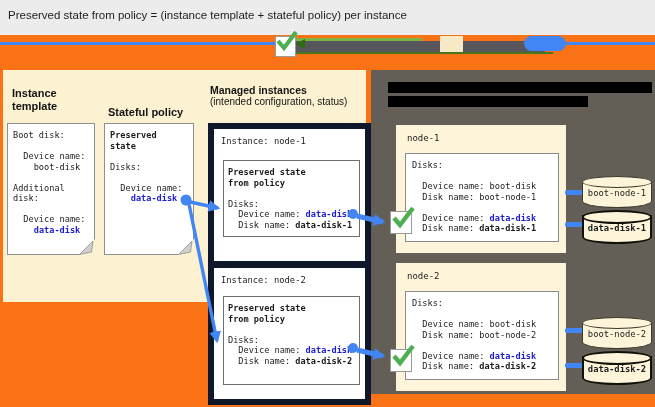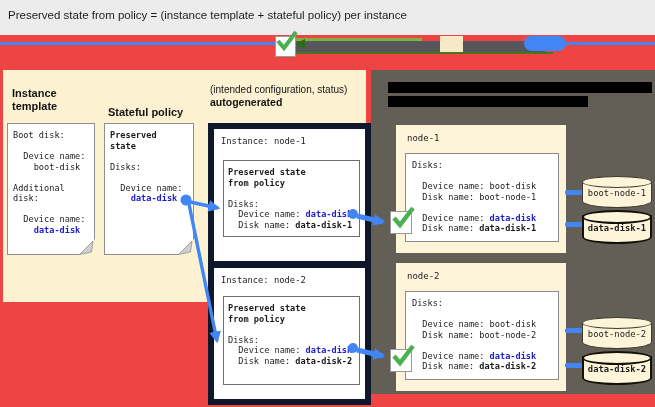--- a/index.html
+++ b/index.html
@@ -1,16 +1,16 @@
 <!DOCTYPE html>
 <html><head>
 <meta charset="utf-8">
 <style>
   html,body { margin:0; padding:0; background:#000; }
-  .canvas { position:relative; width:655px; height:407px; background:#ef4444; overflow:hidden;
+  .canvas { position:relative; width:655px; height:407px; background:#f97316; overflow:hidden;
             font-family:"Liberation Sans", sans-serif; }
 
   
   .titlebar { position:absolute; left:0; top:0; width:655px; height:35px; background:#ececec; }
   .title { position:absolute; left:8px; top:9px; font-size:11.5px; color:#1d1d1d; }
 
   
   .blue-line { position:absolute; height:3px; background:#4285f4; }
   .bl-l { left:0; top:42px; width:277px; }
   .bl-r { left:563px; top:42px; width:92px; }
@@ -116,22 +116,22 @@
       <svg width="24" height="22" viewBox="0 0 24 22">
         <path d="M4 12 L10 19 L22 3" stroke="#4caf50" stroke-width="4.2" fill="none"></path>
       </svg>
     </div>
   </div>
 
   <div class="left-panel">
     <div class="h1 it-h">Instance template</div>
     <div class="h1 sp-h">Stateful policy</div>
     <div class="mi-h">
+      <div class="b">Managed instances</div>
       <div>(intended configuration, status)</div>
-      <div class="b">autogenerated</div>
     </div>
 
     <div class="doc doc1">
       <div class="lines"><div class="tl"><span>Boot disk:</span></div><div class="tl">&nbsp;</div><div class="tl"><span>  Device name:</span></div><div class="tl"><span>    boot-disk</span></div><div class="tl">&nbsp;</div><div class="tl"><span>Additional</span></div><div class="tl"><span>disk:</span></div><div class="tl">&nbsp;</div><div class="tl"><span>  Device name:</span></div><div class="tl"><span>    </span><span class="seg-blue">data-disk</span></div></div>
       <svg class="fold" width="16" height="16" viewBox="0 0 16 16">
         <path d="M0,16 L16,0 L16,16 Z" fill="#fcf2d2"></path>
         <path d="M0.5,15.5 L14,2 L12.5,13 Z" fill="#cfcfcf" stroke="#8f8f8f" stroke-width="0.8"></path>
       </svg>
     </div>
 

